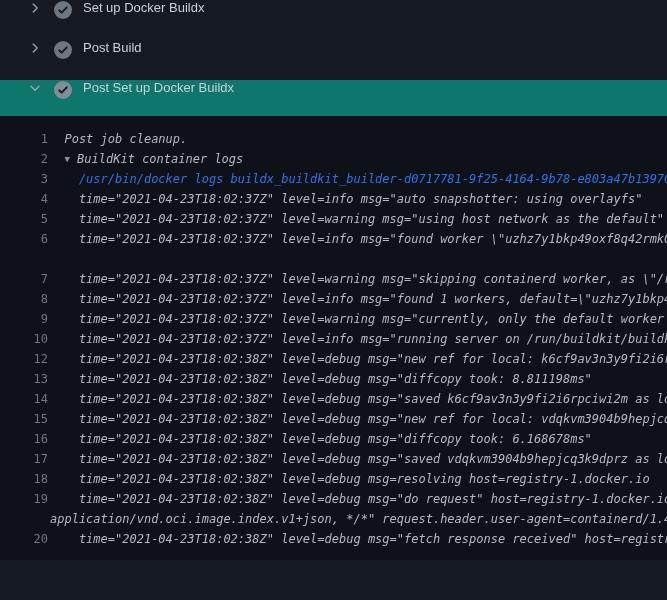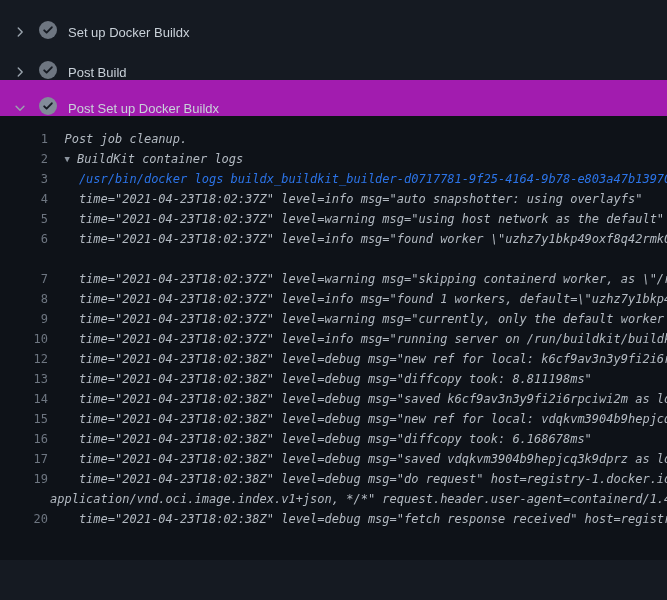--- a/index.html
+++ b/index.html
@@ -5,27 +5,27 @@
   * { box-sizing: border-box; margin: 0; padding: 0; }
   html, body { width: 667px; height: 600px; overflow: hidden; }
   body {
     background: #151a22;
     font-family: "Liberation Sans", sans-serif;
   }
   .steps { width: 667px; }
   .step {
     height: 40px;
     display: flex;
-    align-items: flex-end;
-    padding: 0 16px 0 10px;
+    align-items: flex-start;
+    padding: 0 16px 0 25px;
     cursor: pointer;
   }
   .step.expanded {
     height: 36px;
-    background: #a21caf;
+    background: #0f766e;
   }
   .chev {
     width: 16px; height: 16px;
     margin-left: 2px;
     display: flex; align-items: center; justify-content: center;
     flex: none;
   }
   .check {
     width: 20px; height: 20px;
     margin-left: 10px;
@@ -133,16 +133,17 @@
     <div class="lrow"><span class="lnum">7</span><span class="ltext">    time="2021-04-23T18:02:37Z" level=warning msg="skipping containerd worker, as \"/run/co</span></div>
     <div class="lrow"><span class="lnum">8</span><span class="ltext">    time="2021-04-23T18:02:37Z" level=info msg="found 1 workers, default=\"uzhz7y1bkp49ox</span></div>
     <div class="lrow"><span class="lnum">9</span><span class="ltext">    time="2021-04-23T18:02:37Z" level=warning msg="currently, only the default worker can</span></div>
     <div class="lrow"><span class="lnum">10</span><span class="ltext">    time="2021-04-23T18:02:37Z" level=info msg="running server on /run/buildkit/buildkitd</span></div>
     <div class="lrow"><span class="lnum">12</span><span class="ltext">    time="2021-04-23T18:02:38Z" level=debug msg="new ref for local: k6cf9av3n3y9fi2i6rpci</span></div>
     <div class="lrow"><span class="lnum">13</span><span class="ltext">    time="2021-04-23T18:02:38Z" level=debug msg="diffcopy took: 8.811198ms"</span></div>
     <div class="lrow"><span class="lnum">14</span><span class="ltext">    time="2021-04-23T18:02:38Z" level=debug msg="saved k6cf9av3n3y9fi2i6rpciwi2m as local</span></div>
     <div class="lrow"><span class="lnum">15</span><span class="ltext">    time="2021-04-23T18:02:38Z" level=debug msg="new ref for local: vdqkvm3904b9hepjcq3k9</span></div>
     <div class="lrow"><span class="lnum">16</span><span class="ltext">    time="2021-04-23T18:02:38Z" level=debug msg="diffcopy took: 6.168678ms"</span></div>
     <div class="lrow"><span class="lnum">17</span><span class="ltext">    time="2021-04-23T18:02:38Z" level=debug msg="saved vdqkvm3904b9hepjcq3k9dprz as local</span></div>
+    <div class="lrow"><span class="lnum">18</span><span class="ltext">    time="2021-04-23T18:02:38Z" level=debug msg=resolving host=registry-1.docker.io</span></div>
     <div class="lrow"><span class="lnum">19</span><span class="ltext">    time="2021-04-23T18:02:38Z" level=debug msg="do request" host=registry-1.docker.io re</span></div>
     <div class="lrow"><span class="lnum"></span><span class="ltext">application/vnd.oci.image.index.v1+json, */*" request.header.user-agent=containerd/1.4.</span></div>
     <div class="lrow"><span class="lnum">20</span><span class="ltext">    time="2021-04-23T18:02:38Z" level=debug msg="fetch response received" host=registry-1</span></div>
   </div>
 
 </body></html>

